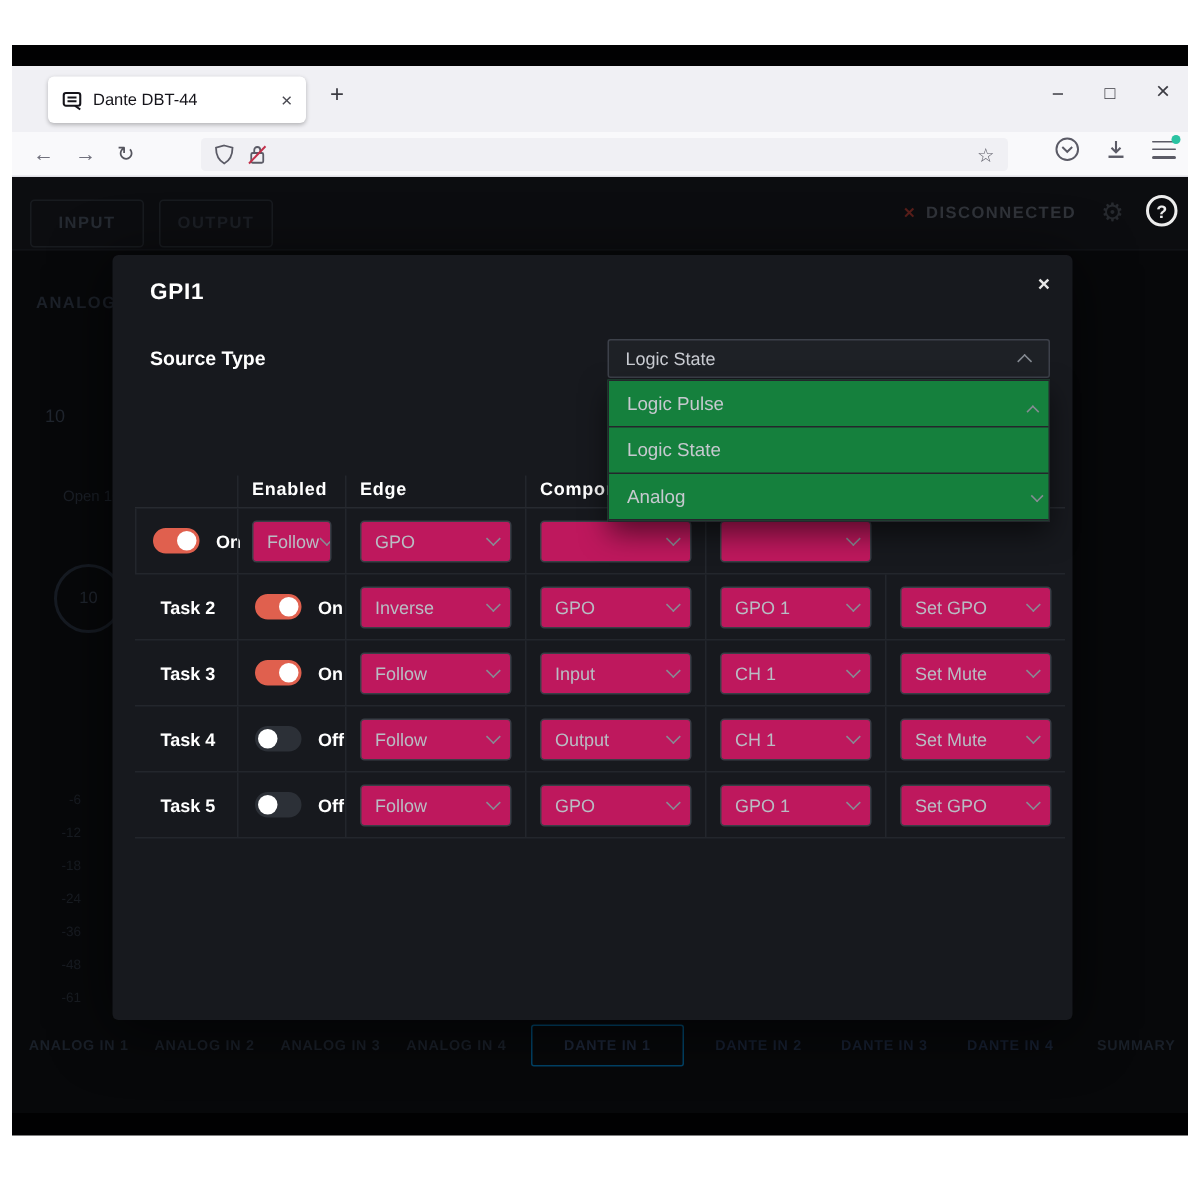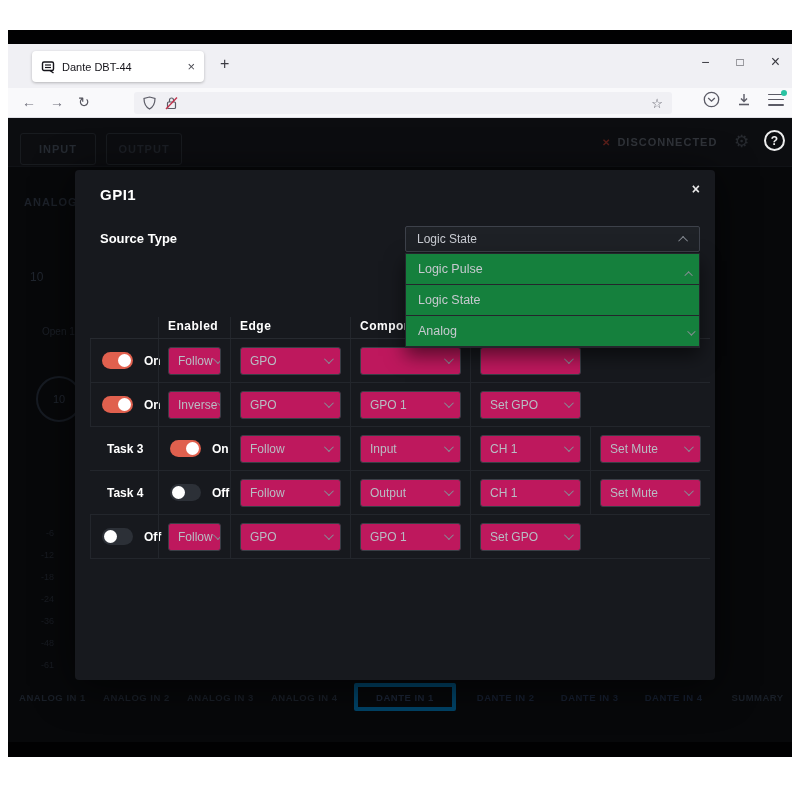--- a/index.html
+++ b/index.html
@@ -51,21 +51,21 @@
   .lp-gain  { position:absolute; left:22px; top:152px; font-size:12px; color:#313a48; }
   .lp-knoblabel { position:absolute; left:34px; top:208px; font-size:10px; color:#29303c; }
   .lp-knob  { position:absolute; left:28px; top:258px; width:46px; height:46px; border:2px solid #232a36; border-radius:50%;
               color:#313a48; font-size:11px; display:flex; align-items:center; justify-content:center; }
   .lp-ticks { position:absolute; left:14px; top:404px; width:32px; text-align:right; }
   .lp-ticks div { font-size:9px; color:#252b35; line-height:22px; }
   .bottom-tabs { position:absolute; left:0; top:565px; width:100%; display:flex; align-items:center; padding-left:10px; gap:15px; }
   .btab { width:70px; height:28px; font-size:9.5px; font-weight:bold; letter-spacing:.5px; color:#27303e;
           display:flex; align-items:center; justify-content:center; white-space:nowrap; }
   .btab.dante { color:#22304a; }
-  .btab.sel { width:104px; border:4px solid #0369a1; border-radius:2px; color:#2b3a55; }
+  .btab.sel { width:104px; border:1px solid #0369a1; border-radius:2px; color:#2b3a55; }
   .overlay { position:absolute; inset:0; background:rgba(0,0,0,0.35); z-index:2; }
 
   
   .modal { position:absolute; left:75px; top:170px; width:640px; height:510px; background:#17191e; border-radius:4px;
            z-index:5; box-shadow:0 6px 40px rgba(0,0,0,.65); }
   .m-close { position:absolute; right:15px; top:12px; color:#e8e8e8; font-size:14px; font-weight:bold; line-height:1; }
   .m-title { position:absolute; left:25px; top:16px; color:#ffffff; font-size:15px; font-weight:bold; letter-spacing:.5px; }
   .m-src-label { position:absolute; left:25px; top:61px; color:#ffffff; font-size:13px; font-weight:bold; }
 
   .chev { width:7px; height:7px; border-right:1.5px solid #878c94; border-bottom:1.5px solid #878c94; display:inline-block; }
@@ -261,20 +261,21 @@
           </div>
         <div class="c-dd bl">
             <div class="dd">
               <span></span>
               <span class="chev down"></span>
             </div>
           </div>
       </div>
 
       <div class="trow">
+        <div class="c-task">Task 2</div>
         <div class="c-en bl">
           <span class="toggle on">
               <span class="tknob"></span>
             </span>
           <span class="tstate">On</span>
         </div>
         <div class="c-dd bl">
             <div class="dd">
               <span>Inverse</span>
               <span class="chev down"></span>
@@ -362,20 +363,21 @@
           </div>
         <div class="c-dd bl">
             <div class="dd">
               <span>Set Mute</span>
               <span class="chev down"></span>
             </div>
           </div>
       </div>
 
       <div class="trow">
+        <div class="c-task">Task 5</div>
         <div class="c-en bl">
           <span class="toggle off">
               <span class="tknob"></span>
             </span>
           <span class="tstate">Off</span>
         </div>
         <div class="c-dd bl">
             <div class="dd">
               <span>Follow</span>
               <span class="chev down"></span>

